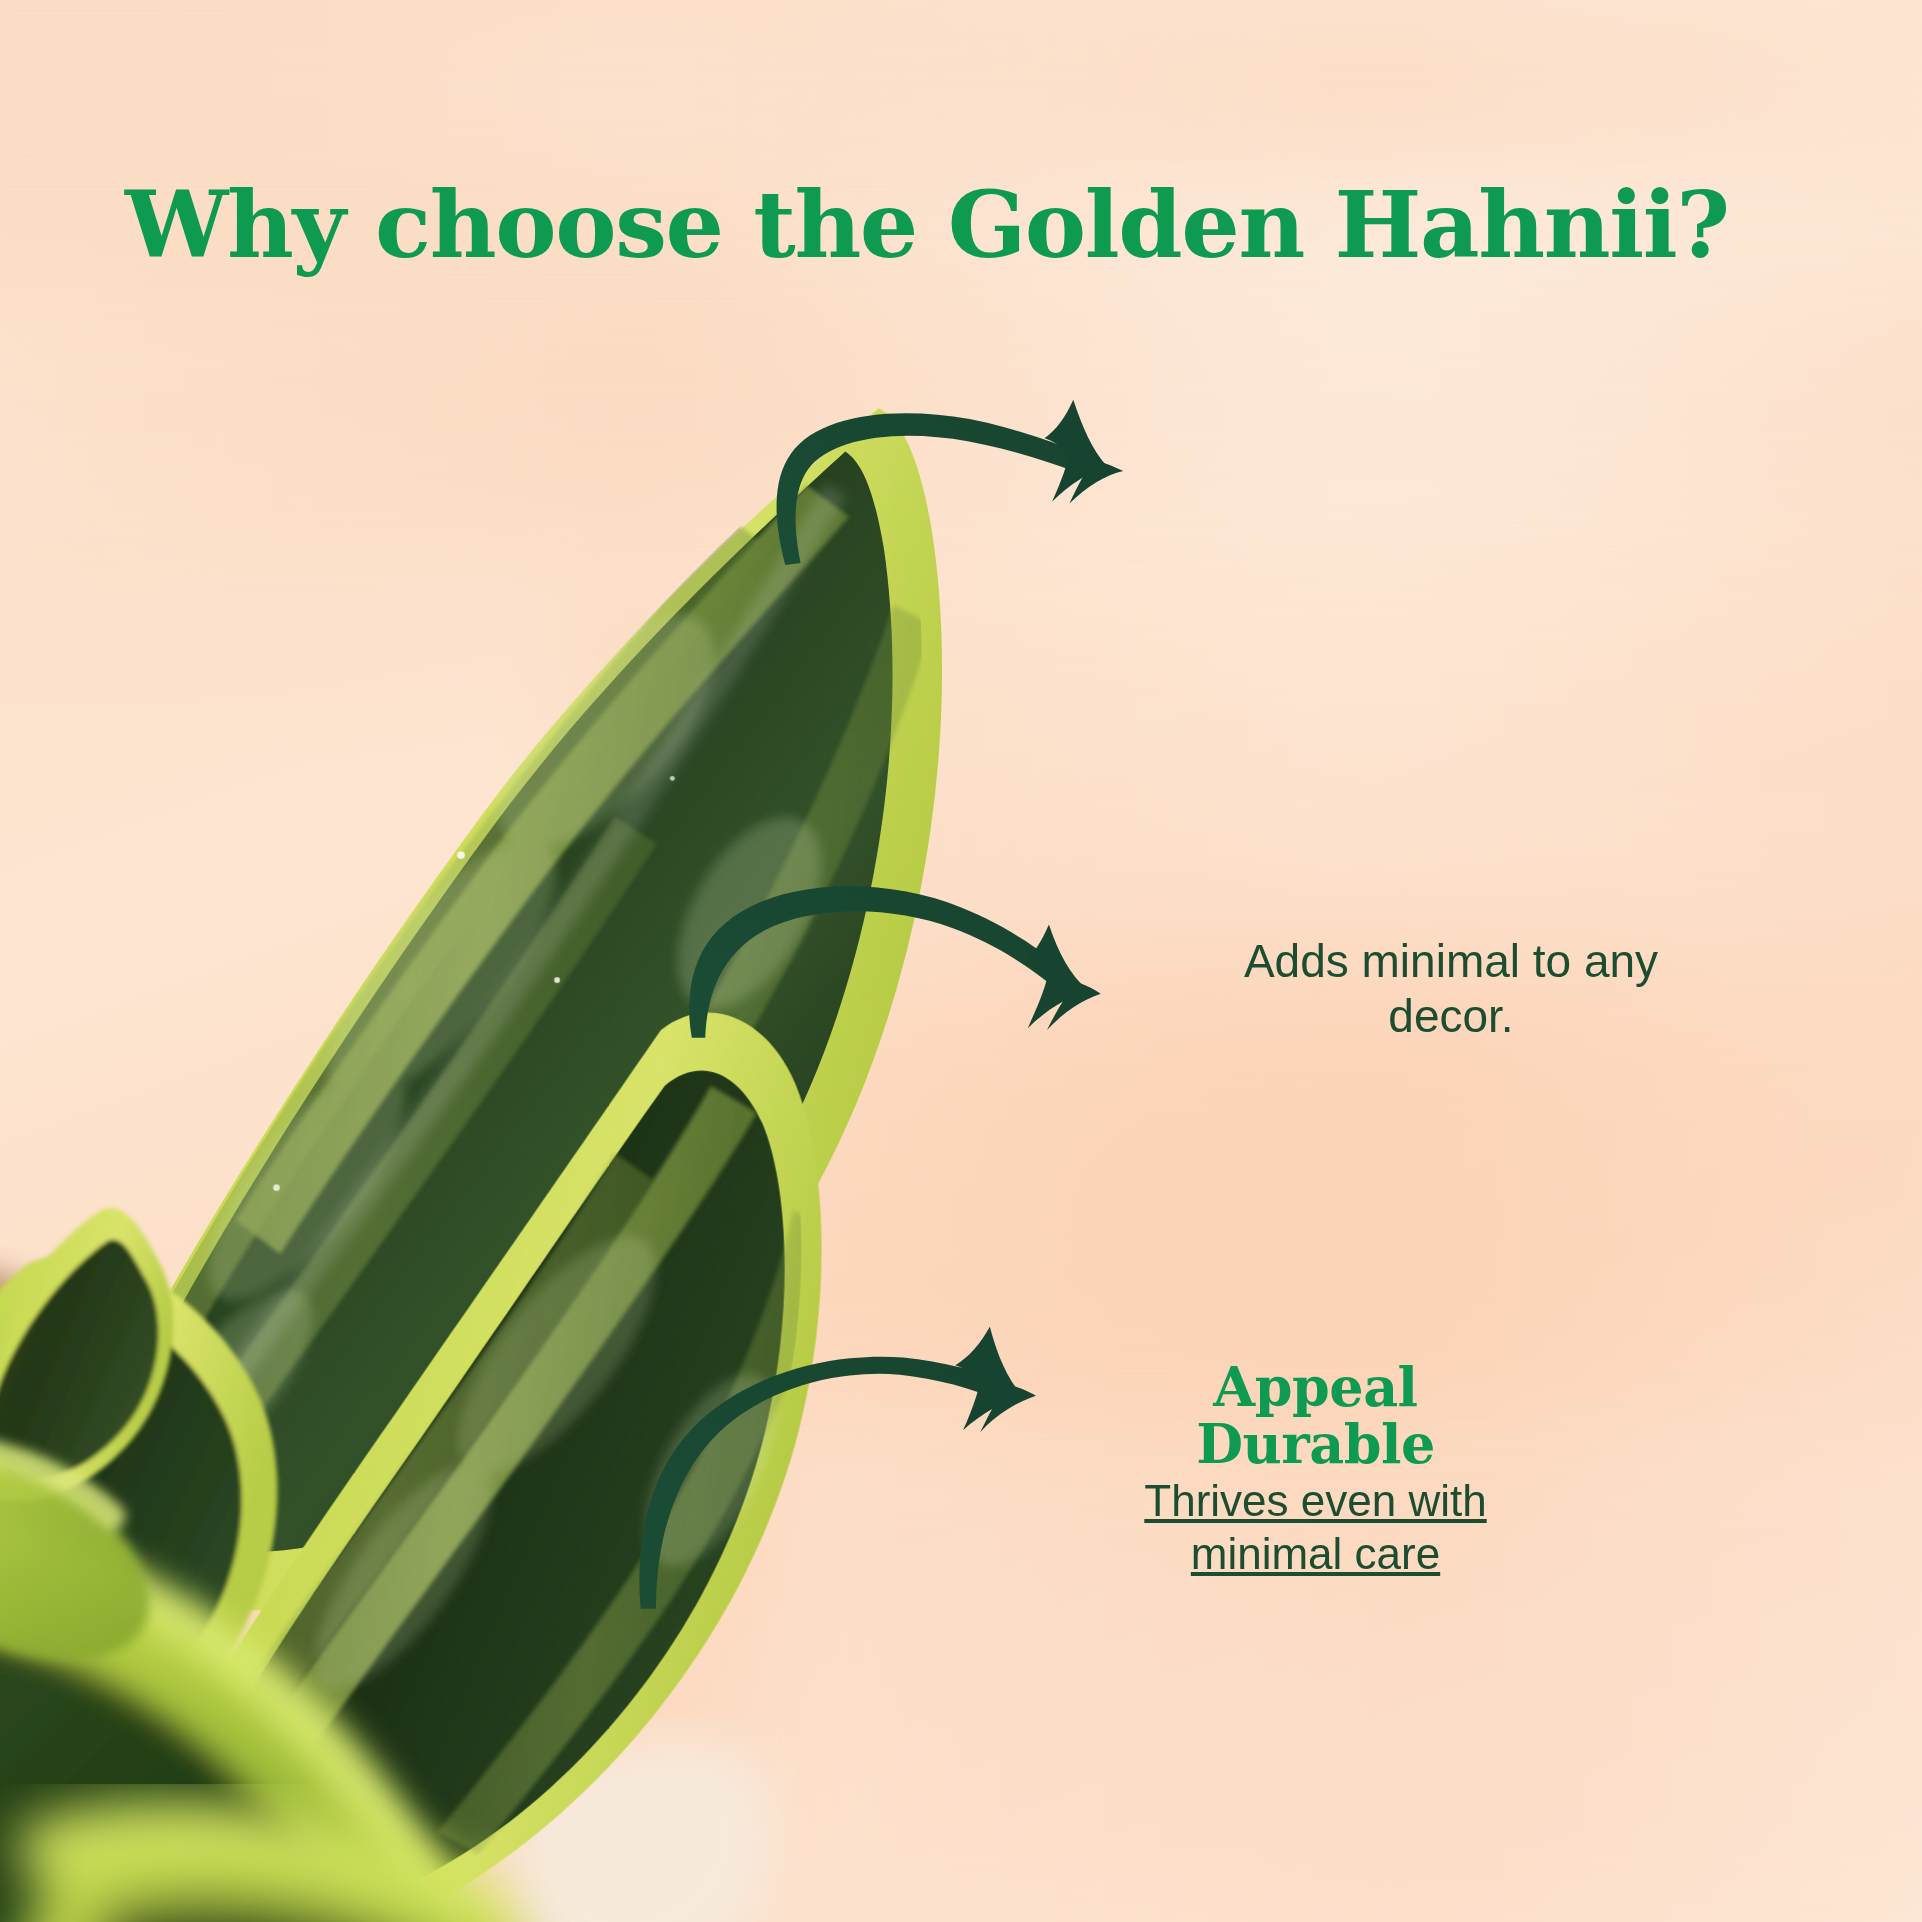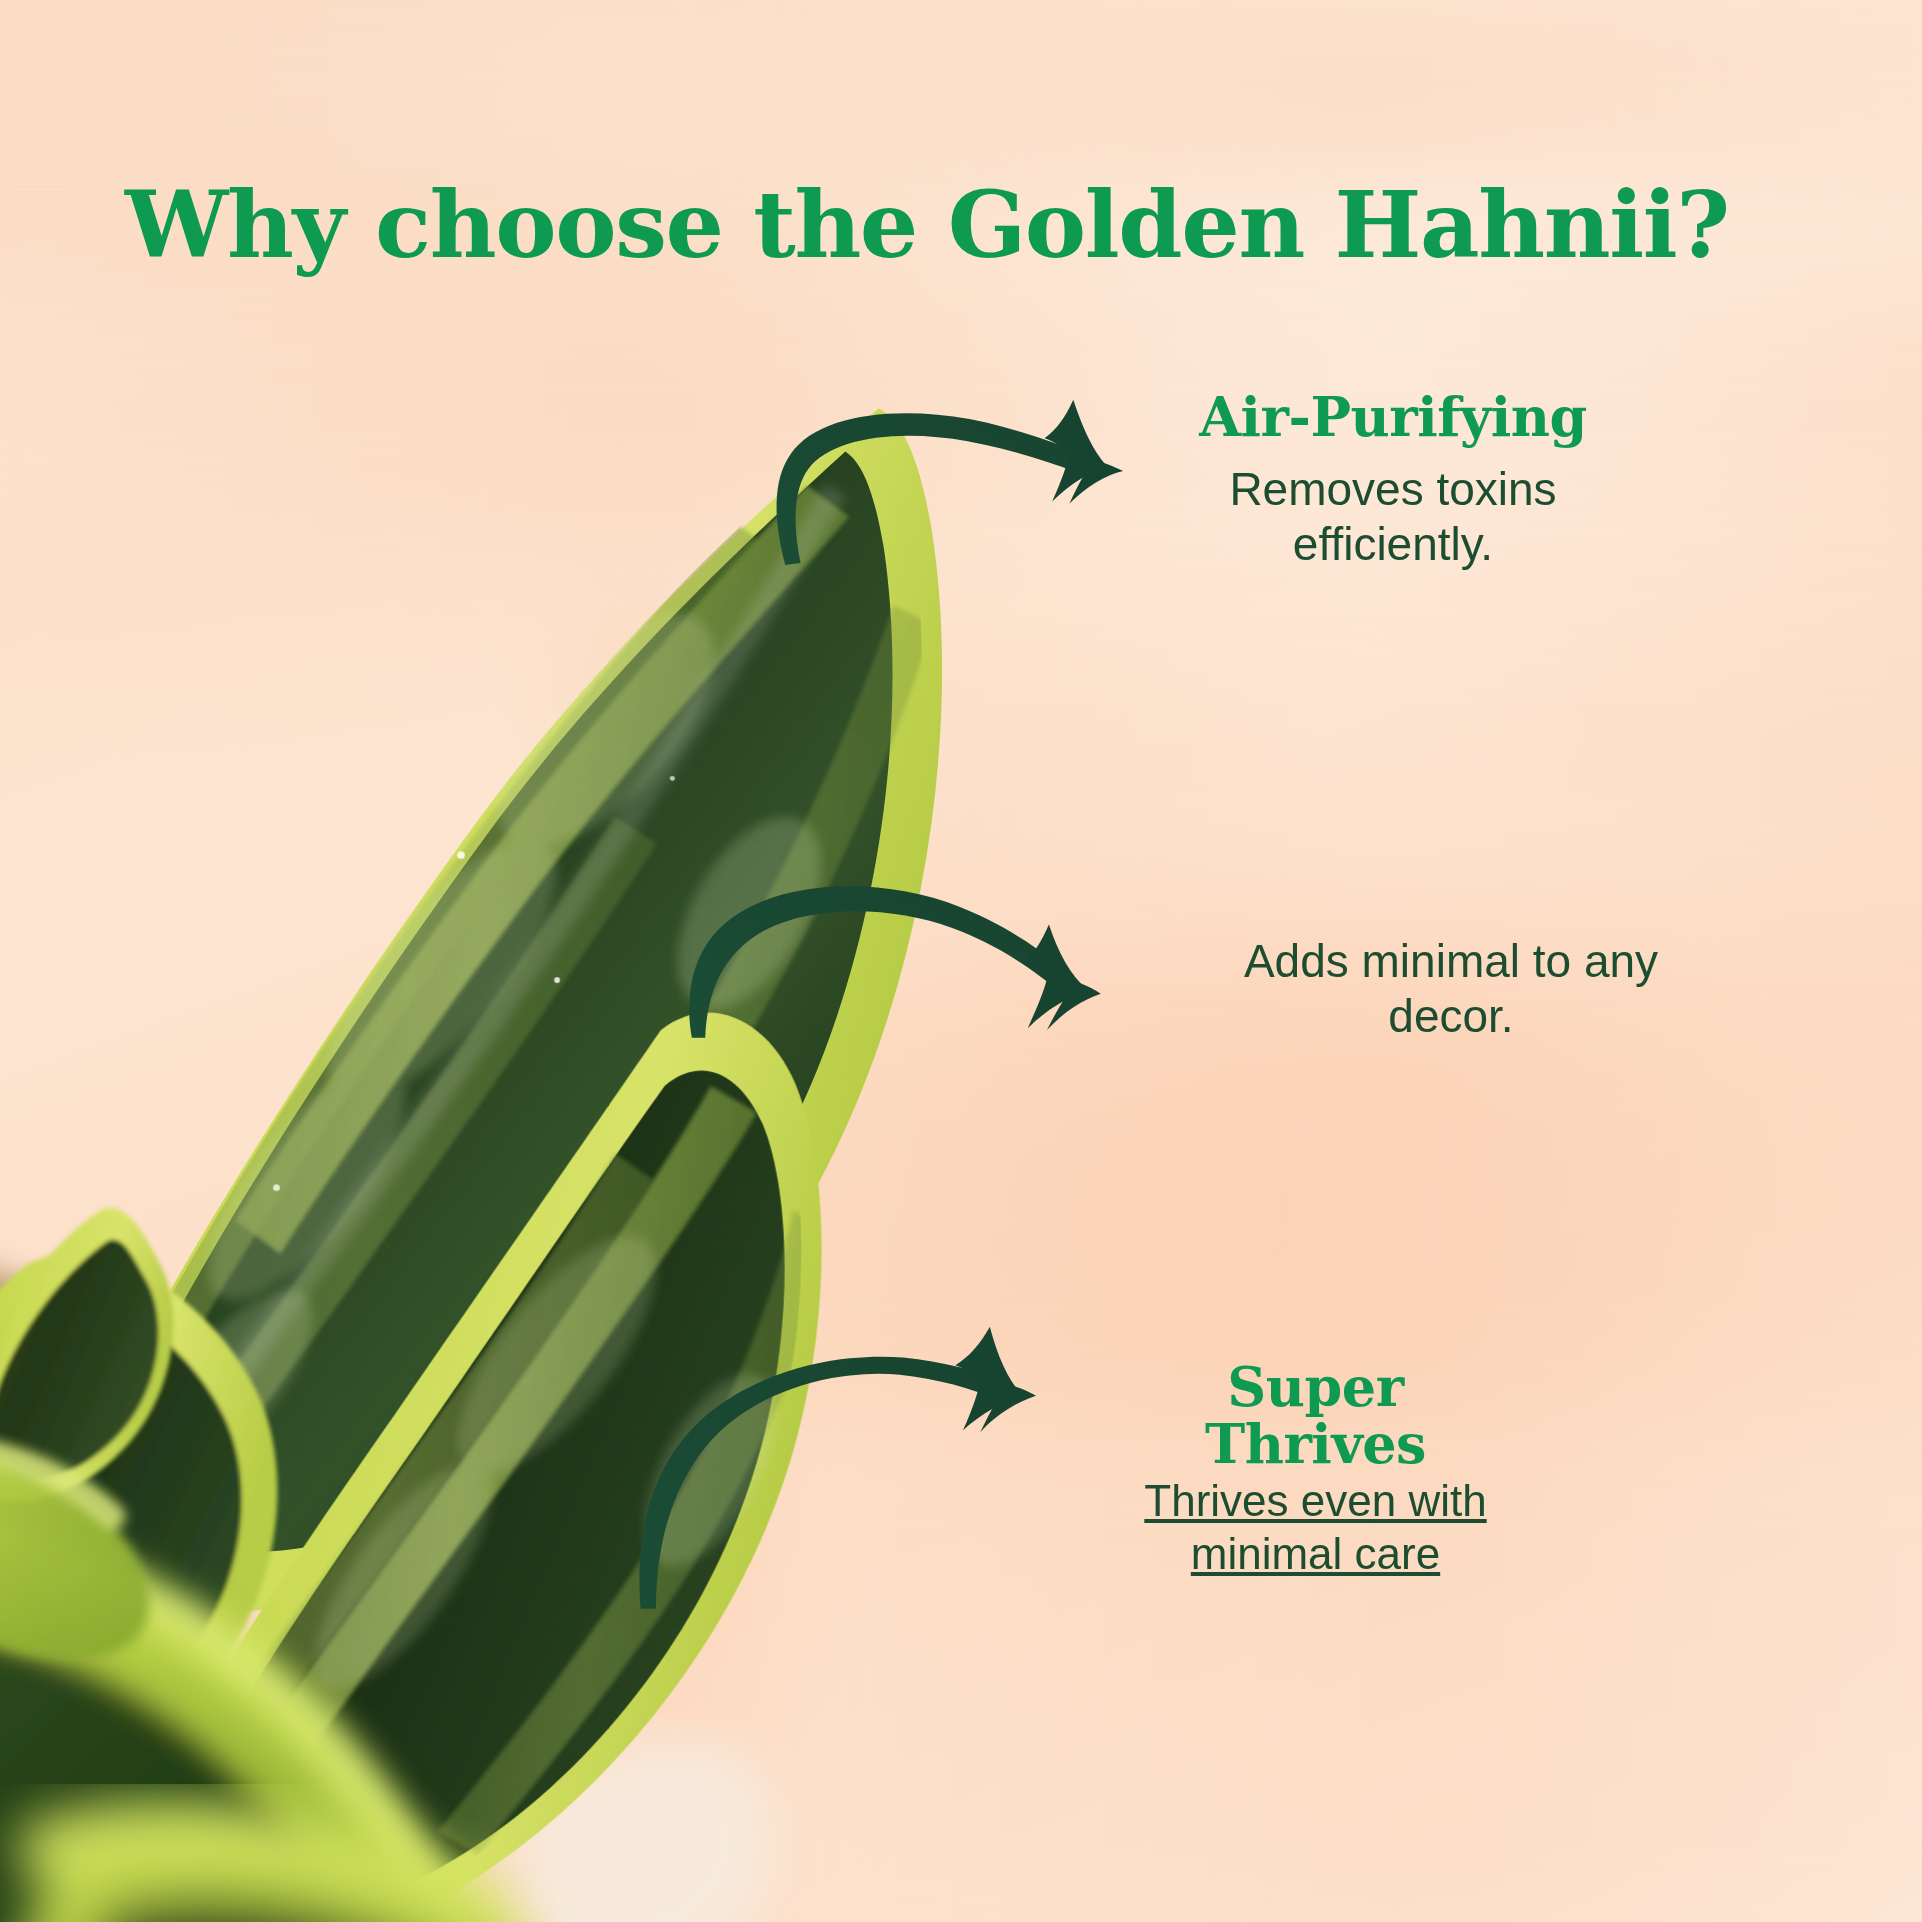--- a/index.html
+++ b/index.html
@@ -356,28 +356,24 @@
              C 392 70 354 60 316 56
              C 244 50 166 74 120 124
              C 78 170 62 236 62 300 Z" fill="url(#ink3)"></path>
     <path d="M 410 6 C 418 36 428 60 444 78 C 424 84 402 96 382 114
              C 392 92 398 74 400 62 C 390 54 382 48 374 46
              C 388 38 400 24 410 6 Z" fill="#174430"></path>
     <path d="M 430 66 C 442 70 452 74 458 78 C 440 84 418 96 400 116
              C 412 92 420 76 430 66 Z" fill="#174430"></path>
   </svg>
 
-  <div class="anno" id="anno-1">
-    <div class="anno-head">Air-Purifying</div>
-    <div class="anno-body">Removes toxins efficiently.</div>
-  </div>
 
   <div class="anno" id="anno-2">
     <div class="anno-body">Adds minimal to any decor.</div>
   </div>
 
   <div class="anno" id="anno-3">
-    <div class="anno-head">Super Thrives</div>
+    <div class="anno-head">Appeal Durable</div>
     <div class="anno-body">Thrives even with minimal care</div>
   </div>
 
 </div>
 
 
 </body></html>

